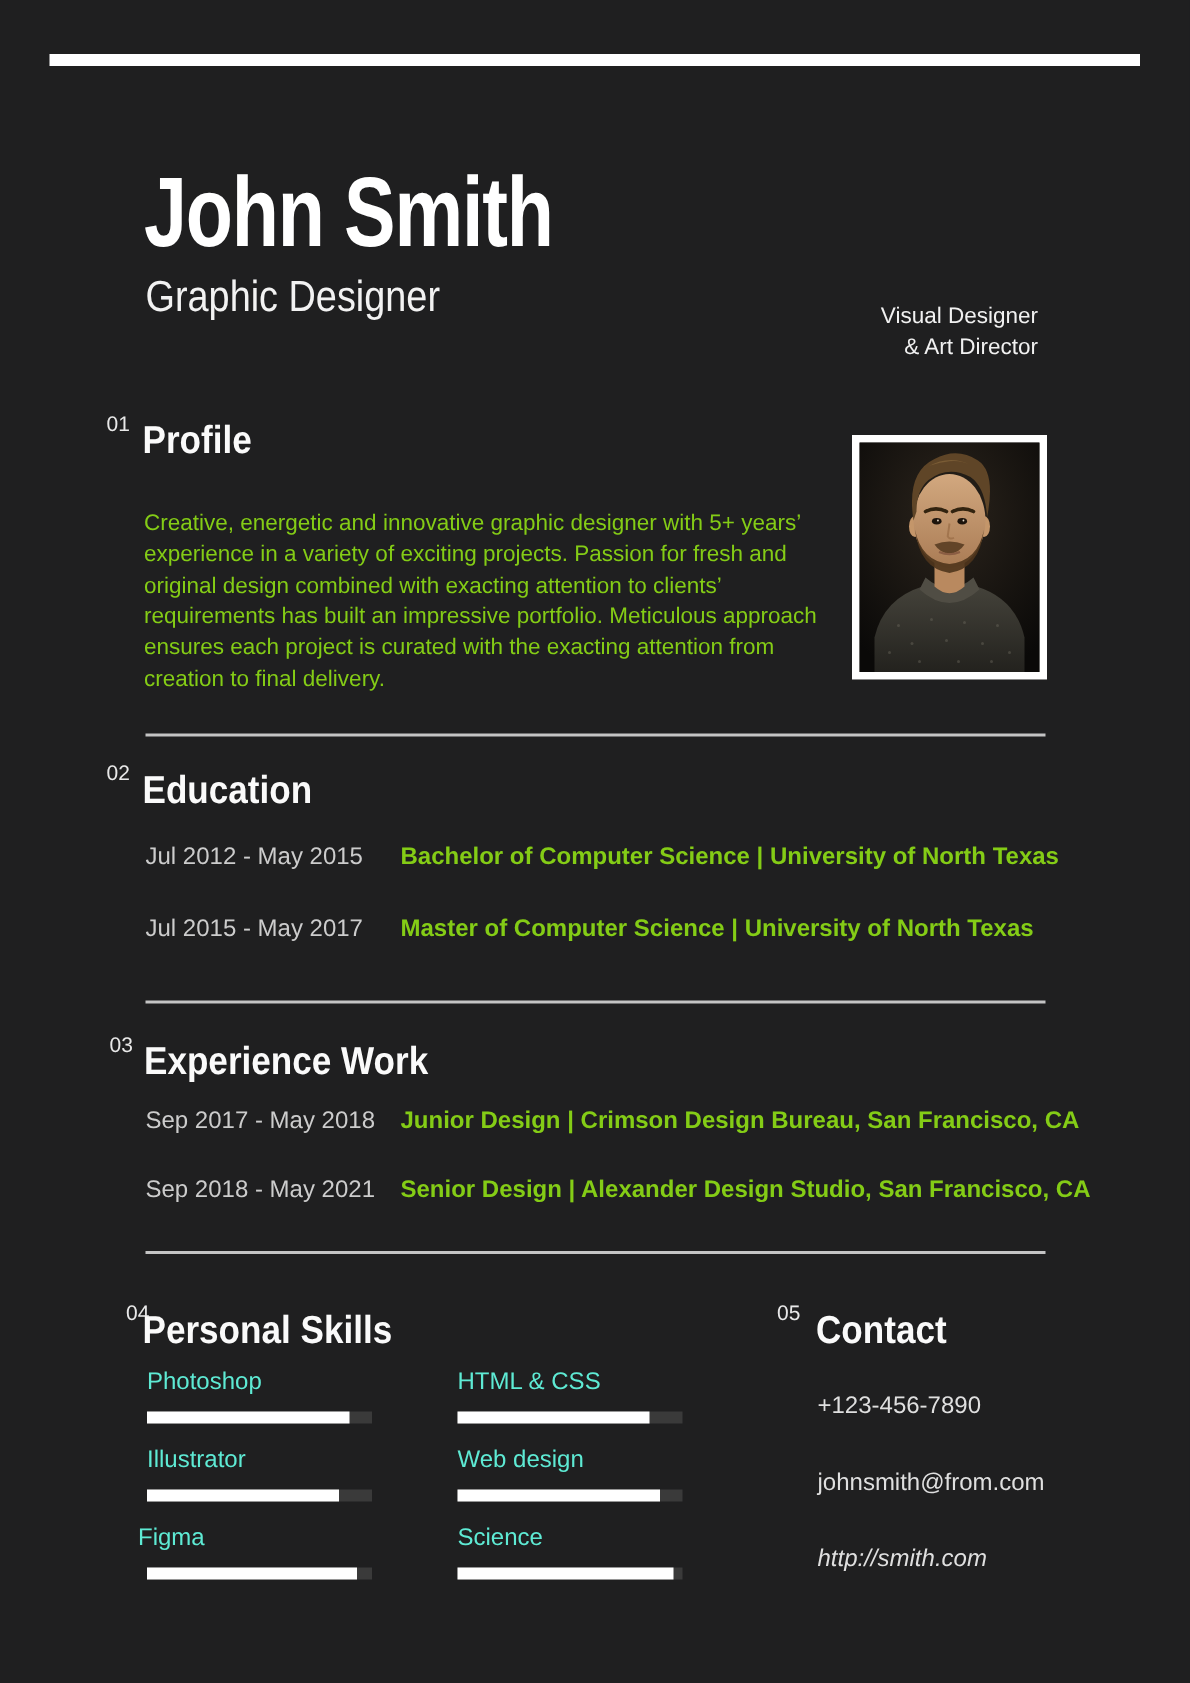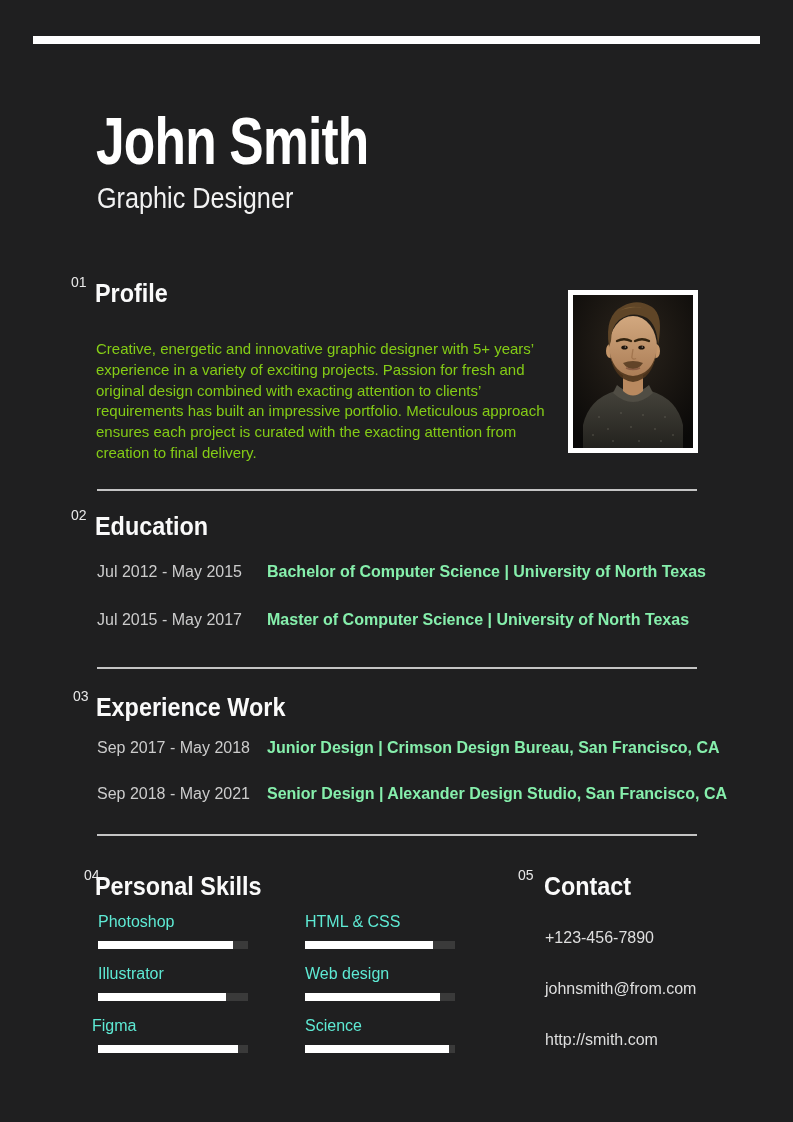--- a/index.html
+++ b/index.html
@@ -51,38 +51,42 @@
     border:5px solid #ffffff;background:#0c0a09;
   }
   .photo-frame svg{display:block;}
 
   .divider{
     position:absolute;left:97px;width:600px;height:2px;background:#c4c4c4;
   }
 
   .row{position:absolute;left:97px;width:640px;font-size:16px;line-height:19px;white-space:nowrap;}
   .row .date{position:absolute;left:0;top:0;color:#cccccc;font-weight:400;}
-  .row .desc{position:absolute;left:170px;top:0;color:#86efac;font-weight:700;}
+  .row .desc{position:absolute;left:170px;top:0;color:#84cc16;font-weight:700;}
 
   .skill{position:absolute;width:150px;}
   .skill .label{font-size:16px;color:#5eead4;line-height:18px;}
   .bar{position:absolute;width:150px;height:8px;background:#3a3a3a;}
   .bar .fill{height:100%;background:#ffffff;width:0;}
 
   .contact-item{position:absolute;left:545px;font-size:16px;color:#dfdfdf;line-height:18px;white-space:nowrap;text-decoration:none;}
 </style>
 </head>
 <body style="background: rgb(31, 31, 32);">
 
 <div class="page">
 
   <div class="edge-bar top"></div>
 
   <h1 class="name">John Smith</h1>
   <div class="subtitle">Graphic Designer</div>
+  <div class="role">
+    <div>Visual Designer</div>
+    <div>&amp; Art Director</div>
+  </div>
 
   <div class="sec-num" style="left:71px;top:241px;">01</div>
   <h2 class="sec-title" style="left:95px;top:245px;">Profile</h2>
   <p class="profile-text">Creative, energetic and innovative graphic designer with 5+ years’ experience in a variety of exciting projects. Passion for fresh and original design combined with exacting attention to clients’ requirements has built an impressive portfolio. Meticulous approach ensures each project is curated with the exacting attention from creation to final delivery.</p>
 
   <div class="photo-frame">
     <svg width="120" height="153" viewBox="0 0 120 153" xmlns="http://www.w3.org/2000/svg">
       <defs>
         <radialGradient id="bgG" cx="50%" cy="32%" r="75%">
           <stop offset="0%" stop-color="#2b241c"></stop>
@@ -214,17 +218,17 @@
     <div class="label">Science</div>
   </div>
   <div class="bar" style="left:305px;top:1011px;">
       <div class="fill" style="width: 96%;"></div>
     </div>
 
   <div class="sec-num" style="left:518px;top:834px;">05</div>
   <h2 class="sec-title" style="left:544px;top:838px;">Contact</h2>
   <a class="contact-item" style="top:895px;">+123-456-7890</a>
   <a class="contact-item" style="top:946px;">johnsmith@from.com</a>
-  <a class="contact-item" style="top:997px;">http://smith.com</a>
+  <a class="contact-item" style="top:997px;font-style:italic;">http://smith.com</a>
 
   <div class="edge-bar bottom"></div>
 
 </div>
 
 </body></html>

